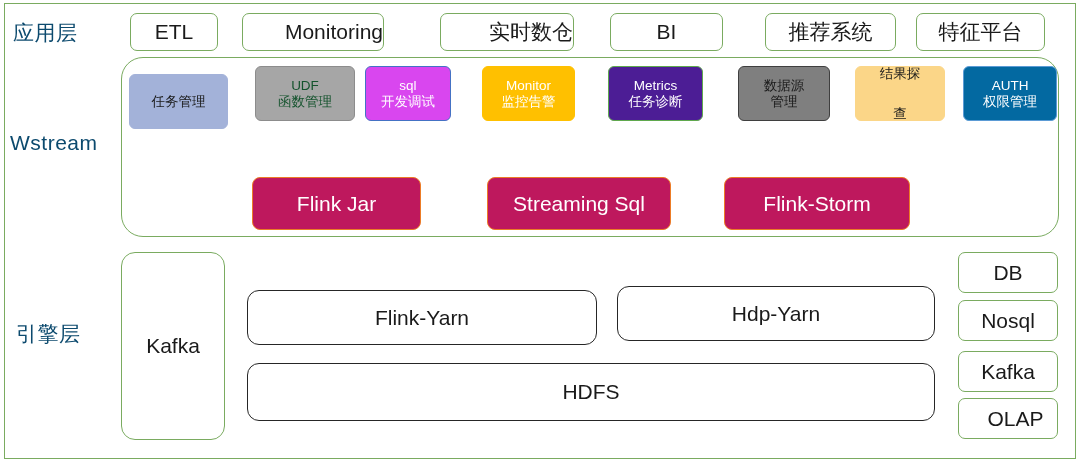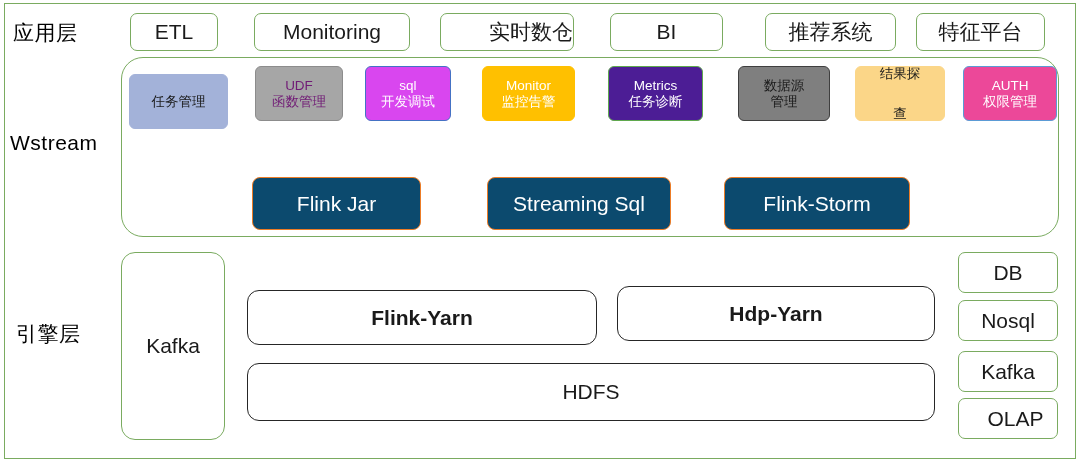--- a/index.html
+++ b/index.html
@@ -21,21 +21,21 @@
     position: absolute;
     left: 4px; top: 3px;
     width: 1072px; height: 456px;
     border: 1.6px solid #7aab60;
     background: transparent;
   }
 
   
   .layer-label {
     position: absolute;
-    color: #000000;
+    color: #0c4a6e;
     font-size: 21px;
     letter-spacing: 0.5px;
     white-space: nowrap;
   }
   #label-app      { left: 13px;  top: 19px; }
   #label-wstream  { left: 10px;  top: 131px; }
   #label-engine   { left: 16px;  top: 320px; }
 
   
   .app-pill {
@@ -80,21 +80,21 @@
   }
   .module .line1 { display: block; }
   .module .line2 { display: block; }
   .module.one-line { justify-content: center; }
 
   
   .orange-box {
     position: absolute;
     top: 177px;
     height: 53px;
-    background: #0c4a6e;
+    background: #be185d;
     border: 1px solid #ec7c26;
     border-radius: 8px;
     display: flex;
     align-items: center;
     justify-content: center;
     color: #ffffff;
     font-size: 21px;
     white-space: nowrap;
   }
 
@@ -117,21 +117,20 @@
     height: 55px;
     border: 1.7px solid #262626;
     border-radius: 12px;
     background: #ffffff;
     display: flex;
     align-items: center;
     justify-content: center;
     color: #1a1a1a;
     font-size: 21px;
     white-space: nowrap;
-    font-weight: bold;
   }
 
   .hdfs-box {
     position: absolute;
     left: 247px; top: 363px;
     width: 688px; height: 58px;
     border: 1.7px solid #262626;
     border-radius: 12px;
     background: #ffffff;
     display: flex;
@@ -166,21 +165,21 @@
   <div class="outer-frame"></div>
 
   <div class="layer-label" id="label-app">应用层</div>
   <div class="layer-label" id="label-wstream">Wstream</div>
   <div class="layer-label" id="label-engine">引擎层</div>
 
   <div id="app-pills">
       <div class="app-pill" style="left: 130px; width: 88px;">
         <span>ETL</span>
       </div>
-      <div class="app-pill" style="left: 254px; width: 156px;">
+      <div class="app-pill" style="left: 242px; width: 142px; justify-content: flex-end;">
         <span>Monitoring</span>
       </div>
       <div class="app-pill" style="left: 440px; width: 134px; justify-content: flex-end;">
         <span>实时数仓</span>
       </div>
       <div class="app-pill" style="left: 610px; width: 113px;">
         <span>BI</span>
       </div>
       <div class="app-pill" style="left: 765px; width: 131px;">
         <span>推荐系统</span>
@@ -189,21 +188,21 @@
         <span>特征平台</span>
       </div>
     </div>
 
   <div class="wstream-container"></div>
 
   <div id="modules">
       <div class="module one-line" style="left: 129px; width: 99px; background: rgb(163, 178, 217); color: rgb(26, 26, 26); border: 1.4px solid rgb(163, 178, 217); margin-top: 8px;">
         <span class="line1">任务管理</span>
       </div>
-      <div class="module" style="left: 255px; width: 88px; background: rgb(166, 166, 166); color: #701a75; border: 1.4px solid rgb(140, 140, 140);">
+      <div class="module" style="left: 255px; width: 100px; background: rgb(166, 166, 166); color: #14532d; border: 1.4px solid rgb(140, 140, 140);">
         <span class="line1">UDF</span>
         <span class="line2">函数管理</span>
       </div>
       <div class="module" style="left: 365px; width: 86px; background: #d946ef; color: rgb(255, 255, 255); border: 1.4px solid rgb(68, 114, 196);">
         <span class="line1">sql</span>
         <span class="line2">开发调试</span>
       </div>
       <div class="module" style="left: 482px; width: 93px; background: rgb(255, 192, 0); color: rgb(255, 255, 255); border: 1.4px solid rgb(255, 192, 0);">
         <span class="line1">Monitor</span>
         <span class="line2">监控告警</span>
@@ -213,21 +212,21 @@
         <span class="line2">任务诊断</span>
       </div>
       <div class="module" style="left: 738px; width: 92px; background: rgb(127, 127, 127); color: rgb(26, 26, 26); border: 1.4px solid rgb(63, 63, 63);">
         <span class="line1">数据源</span>
         <span class="line2">管理</span>
       </div>
       <div class="module" style="left: 855px; width: 90px; background: rgb(251, 214, 136); color: rgb(26, 26, 26); border: 1.4px solid rgb(251, 214, 136); gap: 24px;">
         <span class="line1">结果探</span>
         <span class="line2">查</span>
       </div>
-      <div class="module" style="left: 963px; width: 94px; background: #ec4899; color: rgb(255, 255, 255); border: 1.4px solid rgb(91, 155, 213);">
+      <div class="module" style="left: 963px; width: 94px; background: #0369a1; color: rgb(255, 255, 255); border: 1.4px solid rgb(91, 155, 213);">
         <span class="line1">AUTH</span>
         <span class="line2">权限管理</span>
       </div>
     </div>
 
   <div id="products">
       <div class="orange-box" style="left: 252px; width: 169px;">
         <span>Flink Jar</span>
       </div>
       <div class="orange-box" style="left: 487px; width: 184px;">

